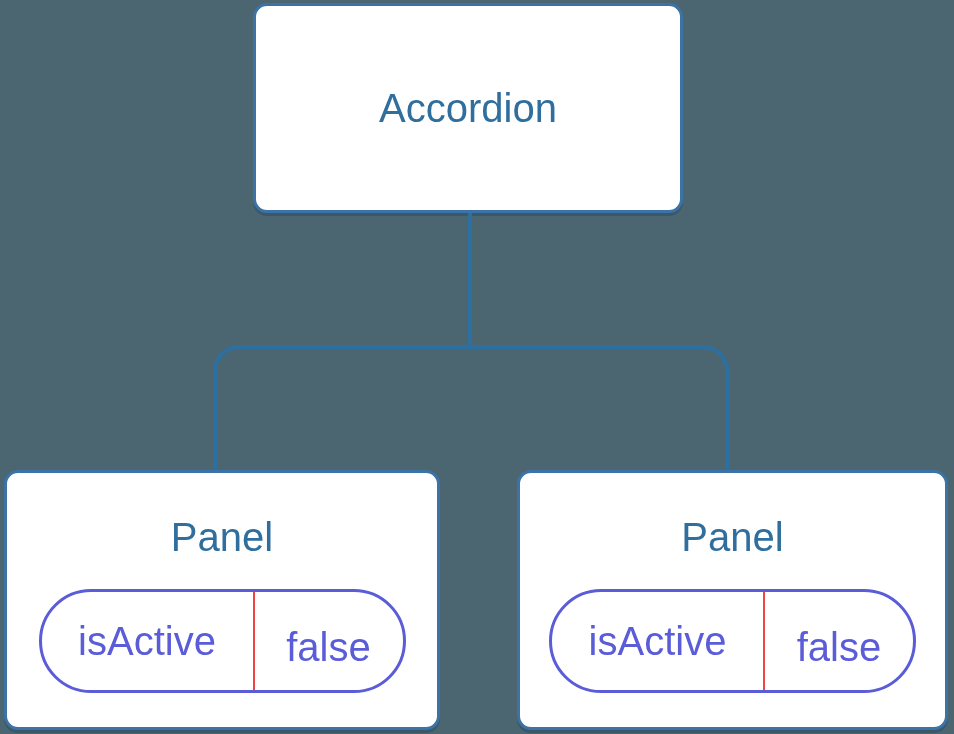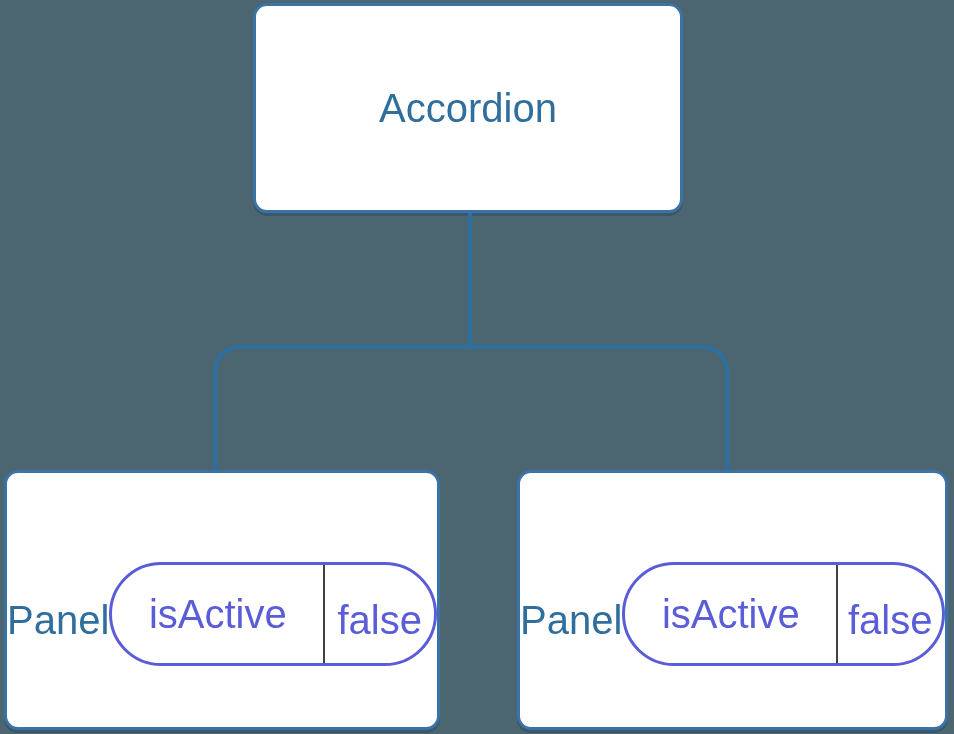--- a/index.html
+++ b/index.html
@@ -56,21 +56,21 @@
     height: 125px;
     border: 4px solid #2C70A2;
     border-bottom: none;
     border-radius: 26px 26px 0 0;
     box-sizing: border-box;
   }
   .panel-node {
     top: 470px;
     height: 260px;
     display: flex;
-    flex-direction: row;
+    flex-direction: column;
     align-items: center;
   }
   .panel-left  { left: 4px;   width: 436px; }
   .panel-right { left: 517px; width: 431px; }
   .panel-node .node-label {
     margin-top: 40px;
   }
   .state-pill {
     margin-top: 28px;
     width: 367px;
@@ -79,21 +79,21 @@
     border: 3px solid #5A5CD8;
     border-radius: 60px;
     display: flex;
     align-items: stretch;
     color: #5A5CD8;
     font-size: 40px;
     background: #FFFFFF;
   }
   .state-key {
     width: 211px;
-    border-right: 2px solid #404040;
+    border-right: 2px solid #ef4444;
     display: flex;
     align-items: center;
     justify-content: center;
     white-space: nowrap;
   }
   .state-value {
     flex: 1;
     display: flex;
     align-items: center;
     justify-content: center;

